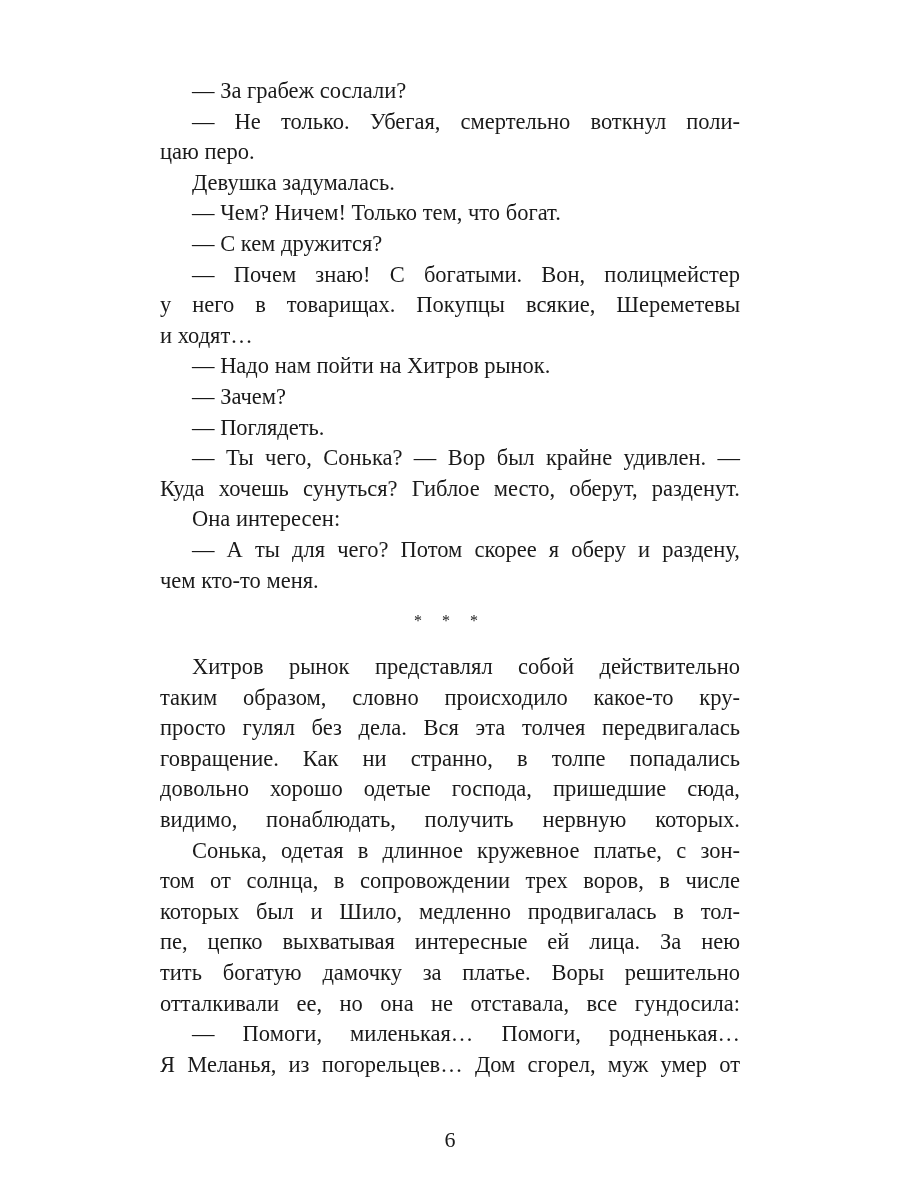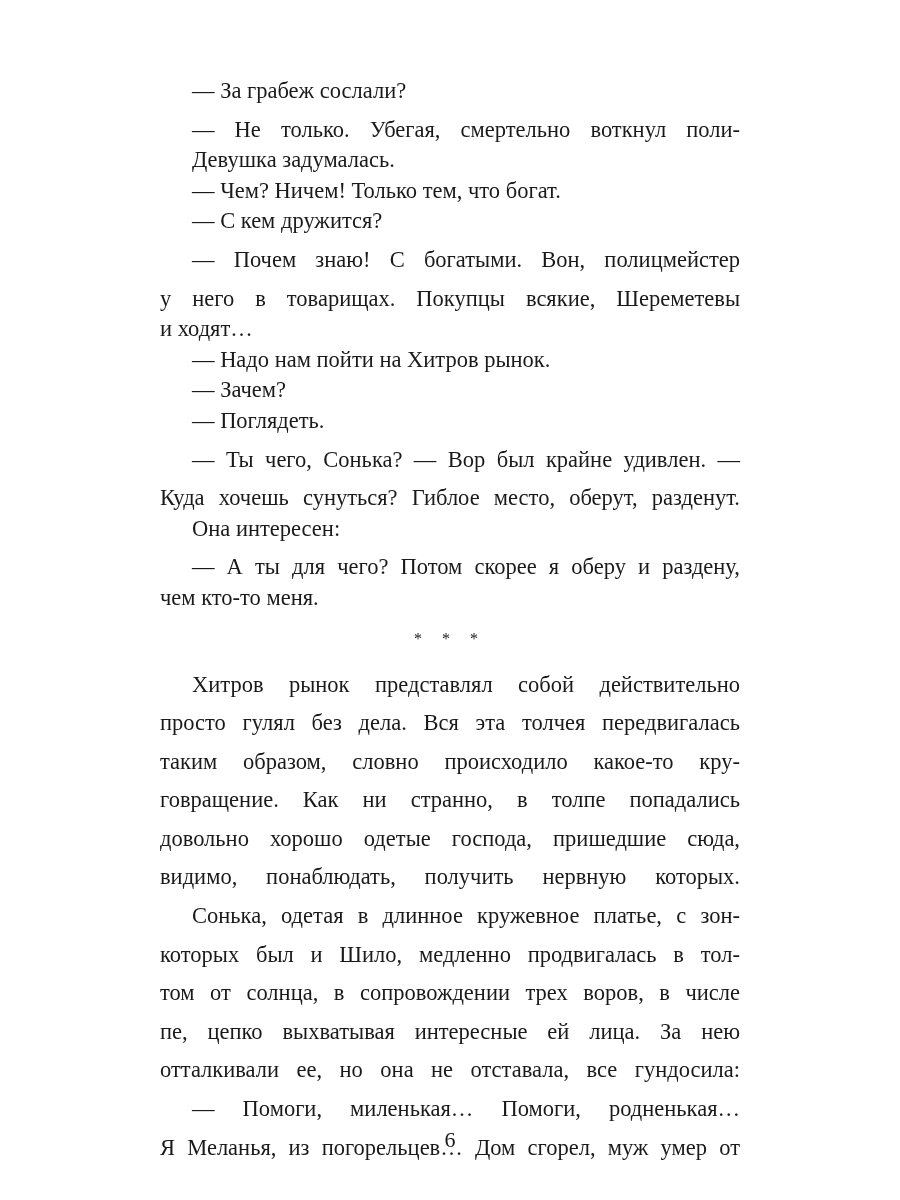--- a/index.html
+++ b/index.html
@@ -8,21 +8,21 @@
     position: absolute;
     left: 160px;
     top: 76px;
     width: 580px;
     font-family: "Liberation Serif", "DejaVu Serif", serif;
     font-size: 22.5px;
     line-height: 30.6px;
     color: #1a1a1a;
   }
   .line { display: block; white-space: nowrap; }
-  .line.just { text-align: justify; text-align-last: justify; white-space: normal; margin-top: 8px; }
+  .line.just { text-align: justify; text-align-last: justify; white-space: normal; }
   .sep {
     text-align: center;
     font-size: 16px;
     letter-spacing: 8px;
     height: 30px;
     line-height: 30px;
     margin: 10px 0 16px 0;
   }
   .folio {
     position: absolute;
@@ -35,46 +35,48 @@
   }
   .ind { padding-left: 32px; }
 </style>
 </head>
 <body>
 
 <div class="page">
   <div id="block1">
       <span class="line ind">— За грабеж сослали?</span>
       <span class="line just ind">— Не только. Убегая, смертельно воткнул поли-</span>
+      <span class="line">цаю перо.</span>
       <span class="line ind">Девушка задумалась.</span>
       <span class="line ind">— Чем? Ничем! Только тем, что богат.</span>
       <span class="line ind">— С кем дружится?</span>
       <span class="line just ind">— Почем знаю! С богатыми. Вон, полицмейстер</span>
       <span class="line just">у него в товарищах. Покупцы всякие, Шереметевы</span>
       <span class="line">и ходят…</span>
       <span class="line ind">— Надо нам пойти на Хитров рынок.</span>
       <span class="line ind">— Зачем?</span>
       <span class="line ind">— Поглядеть.</span>
       <span class="line just ind">— Ты чего, Сонька? — Вор был крайне удивлен. —</span>
       <span class="line just">Куда хочешь сунуться? Гиблое место, оберут, разденут.</span>
       <span class="line ind">Она интересен:</span>
       <span class="line just ind">— А ты для чего? Потом скорее я оберу и раздену,</span>
       <span class="line">чем кто-то меня.</span>
     </div>
   <div class="sep">* * *</div>
   <div id="block2">
       <span class="line just ind">Хитров рынок представлял собой действительно</span>
+      <span class="line just">таким образом, словно происходило какое-то кру-</span>
       <span class="line just">просто гулял без дела. Вся эта толчея передвигалась</span>
-      <span class="line just">таким образом, словно происходило какое-то кру-</span>
       <span class="line just">говращение. Как ни странно, в толпе попадались</span>
       <span class="line just">довольно хорошо одетые господа, пришедшие сюда,</span>
       <span class="line just">видимо, понаблюдать, получить нервную которых.</span>
       <span class="line just ind">Сонька, одетая в длинное кружевное платье, с зон-</span>
+      <span class="line just">том от солнца, в сопровождении трех воров, в числе</span>
       <span class="line just">которых был и Шило, медленно продвигалась в тол-</span>
-      <span class="line just">том от солнца, в сопровождении трех воров, в числе</span>
       <span class="line just">пе, цепко выхватывая интересные ей лица. За нею</span>
+      <span class="line just">тить богатую дамочку за платье. Воры решительно</span>
       <span class="line just">отталкивали ее, но она не отставала, все гундосила:</span>
       <span class="line just ind">— Помоги, миленькая… Помоги, родненькая…</span>
       <span class="line just">Я Меланья, из погорельцев… Дом сгорел, муж умер от</span>
     </div>
 </div>
 
 <div class="folio">6</div>
 
 </body></html>

